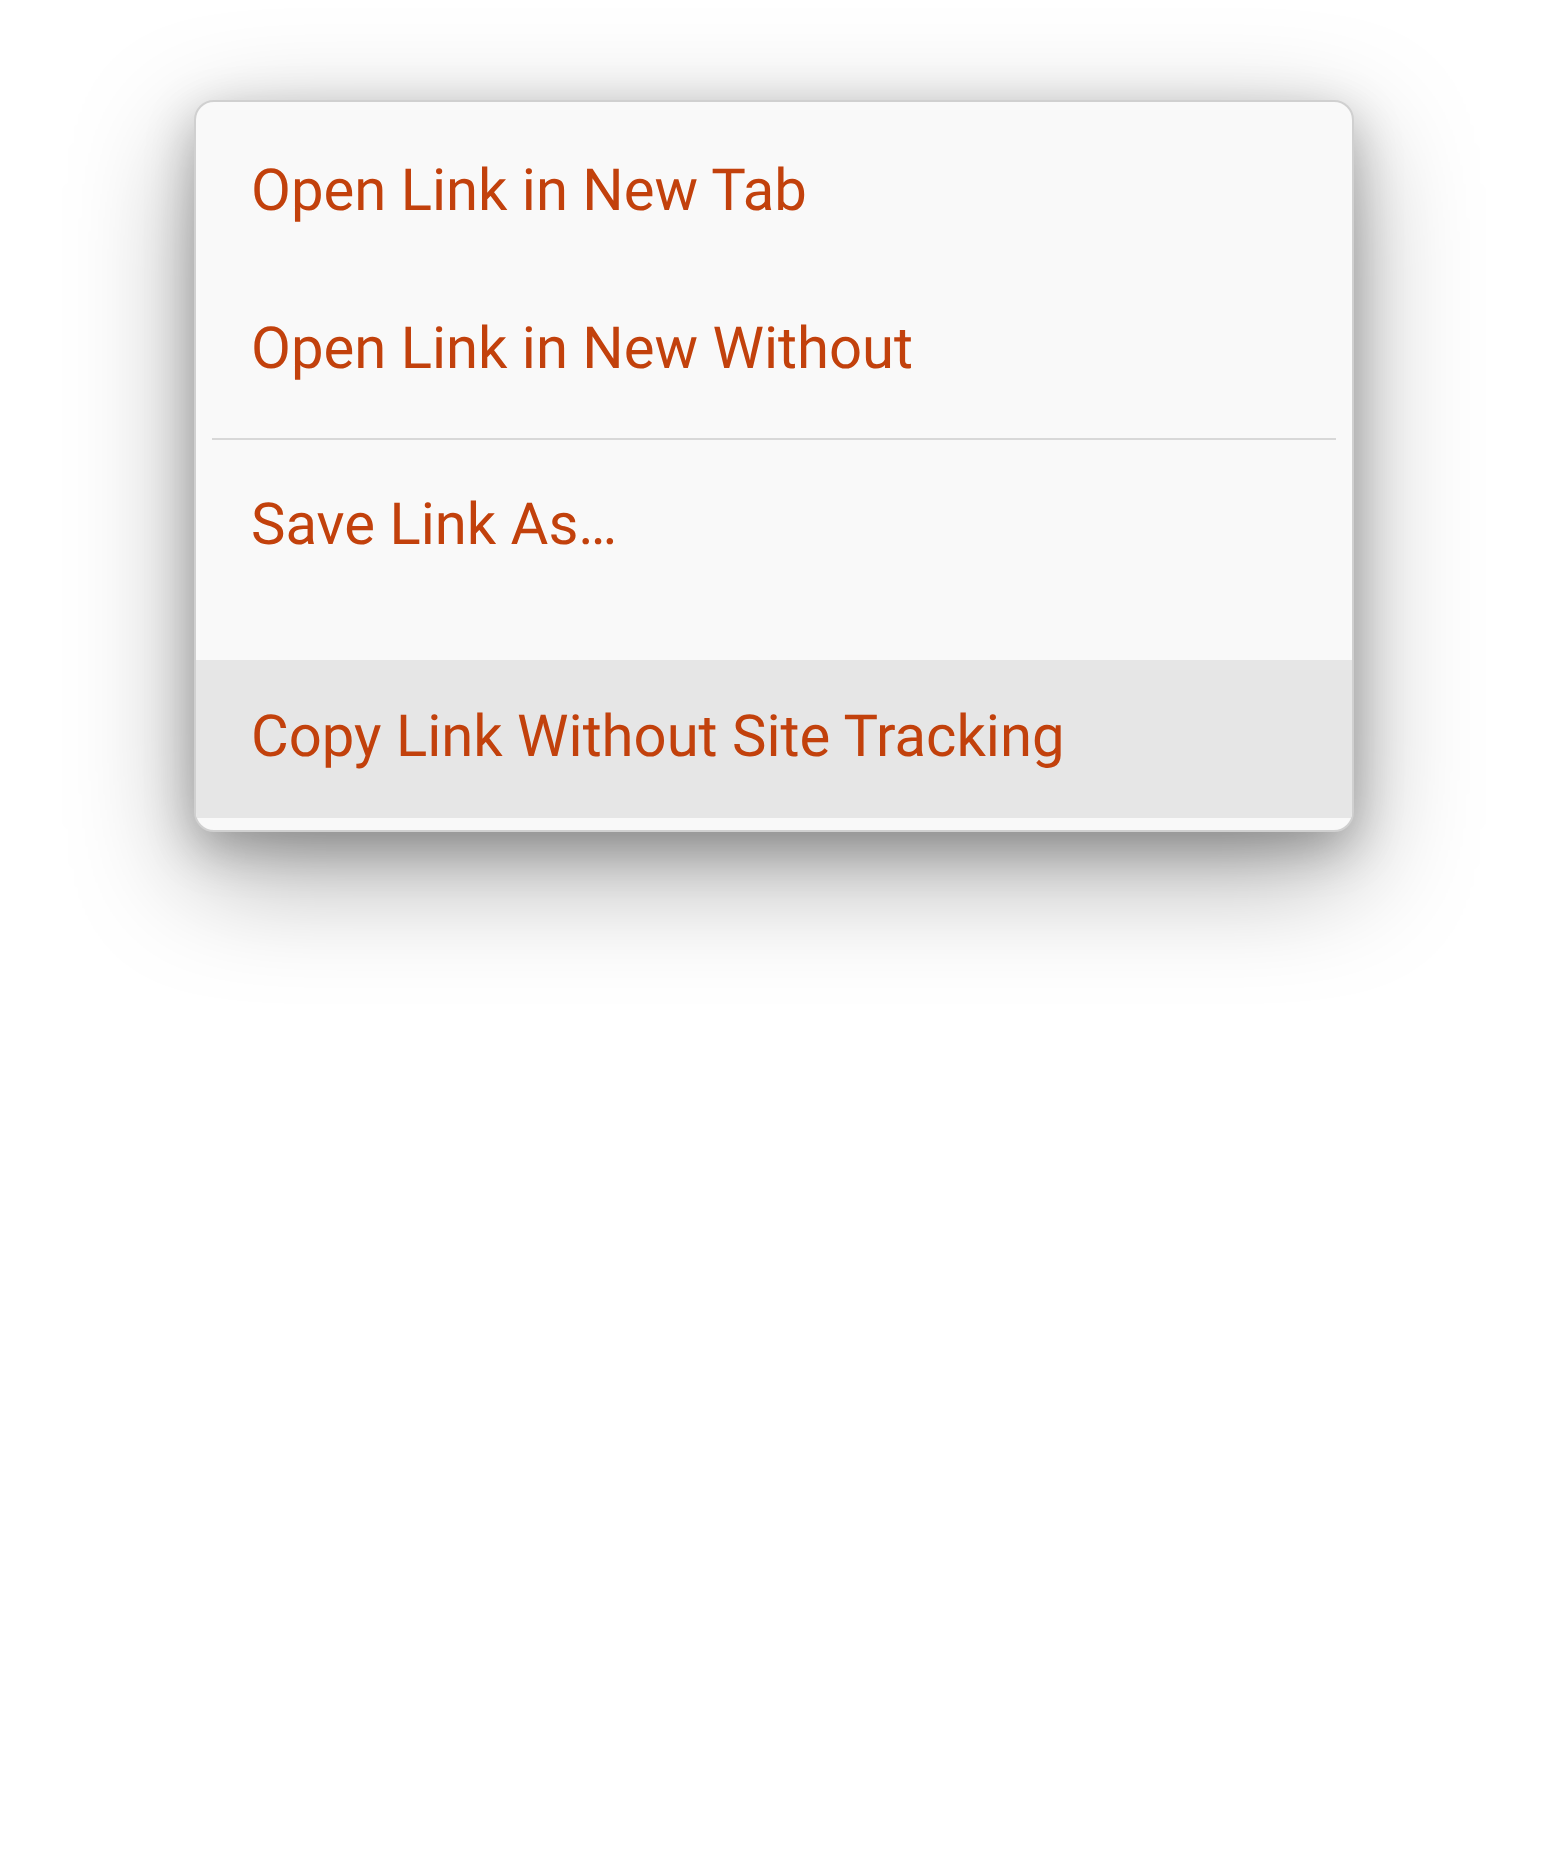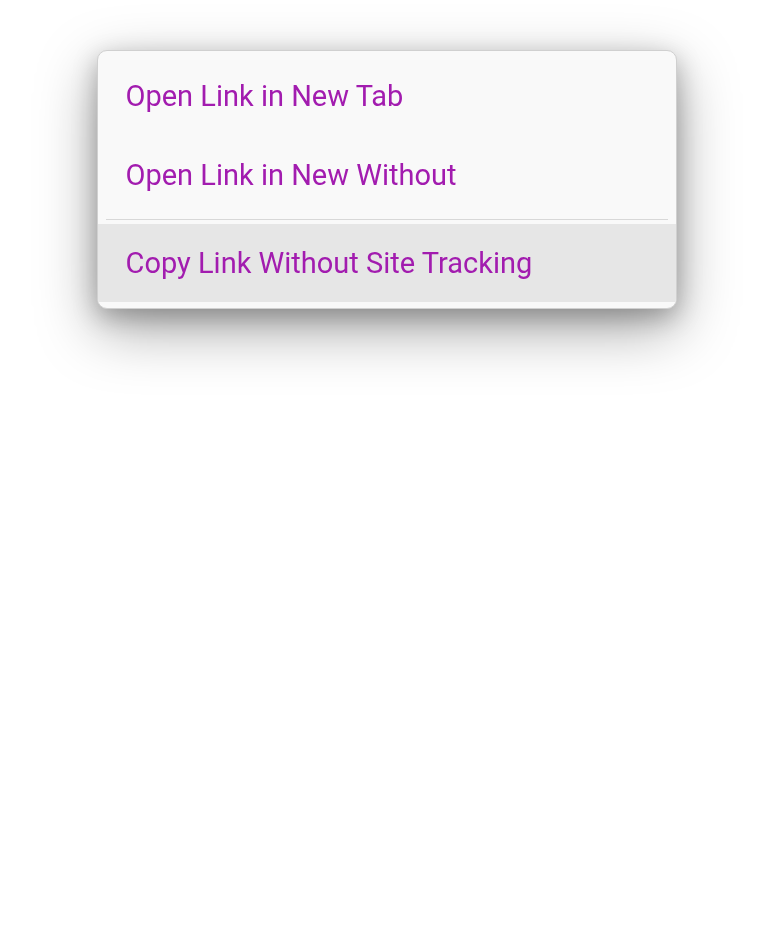--- a/index.html
+++ b/index.html
@@ -22,38 +22,40 @@
       background: #f9f9f9;
       border: 1px solid #d0d0d0;
       border-radius: 10px;
       box-shadow: 0 20px 60px rgba(0,0,0,0.35), 0 8px 24px rgba(0,0,0,0.25);
       padding: 6px 0;
       overflow: hidden;
     }
     .menu-item {
       padding: 22px 28px;
       font-size: 29px;
-      color: #a21caf;
+      color: #c2410c;
       cursor: default;
       line-height: 1.2;
     }
     .menu-item.highlighted {
       background: #e6e6e6;
+      margin-top: 28px;
     }
     .separator {
       height: 1px;
       background: #d8d8d8;
       margin: 4px 8px;
     }
   </style>
 </head>
 <body>
 
 <div class="context-menu">
 
   <div class="menu-item">Open Link in New Tab</div>
   <div class="menu-item">Open Link in New Without</div>
 
   <div class="separator"></div>
 
+  <div class="menu-item">Save Link As…</div>
   <div class="menu-item highlighted">Copy Link Without Site Tracking</div>
 
 </div>
 
 </body></html>

